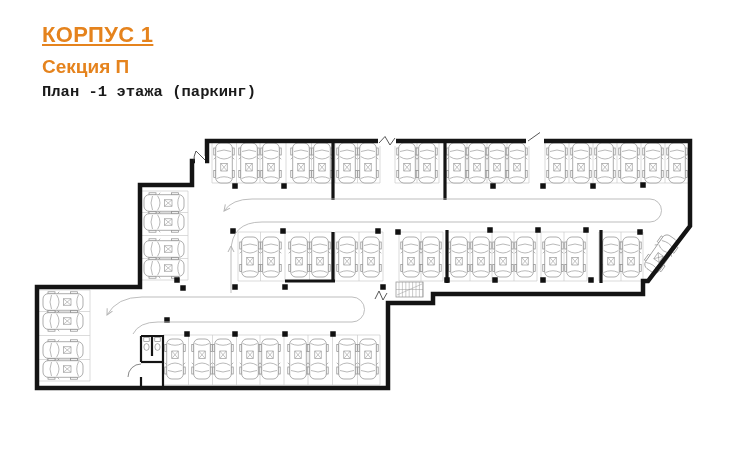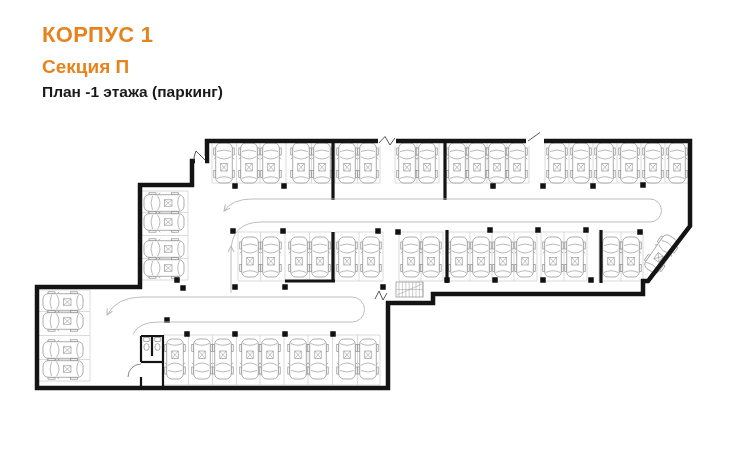--- a/index.html
+++ b/index.html
@@ -1,29 +1,29 @@
 <!DOCTYPE html>
 <html><head>
 <meta charset="utf-8">
 <style>
   html,body{margin:0;padding:0;background:#fff;}
   body{width:740px;height:472px;overflow:hidden;font-family:"Liberation Sans",sans-serif;}
   .page{position:relative;width:740px;height:472px;background:#fff;}
   header{position:absolute;left:42px;top:22px;z-index:2;}
   .t1{font-size:22px;font-weight:bold;letter-spacing:.3px;margin:0 0 6px 0;}
   .t2{font-size:19px;font-weight:bold;margin:0 0 5px 0;}
-  .t3{font-size:15.5px;font-weight:bold;color:#1a1a1a;margin:0;}
+  .t3{font-size:15.5px;font-weight:bold;color:#1a1a1a;margin:0;font-family:Liberation Mono, monospace;}
   svg.plan{position:absolute;left:0;top:0;width:740px;height:472px;}
 </style>
 </head>
 <body>
 
 <div class="page">
   <header>
-    <div class="t1" style="color: rgb(229, 131, 29);">КОРПУС 1</div>
+    <div class="t1" style="color: rgb(229, 131, 29); text-decoration: underline;">КОРПУС 1</div>
     <div class="t2" style="color: rgb(229, 131, 29); margin-top: 8px;">Секция П</div>
     <div class="t3" style="color: rgb(26, 26, 26);">План -1 этажа (паркинг)</div>
   </header>
   <svg class="plan" id="plan" viewBox="0 0 740 472" aria-label="parking floor plan">
       <g>
         <line x1="212" y1="141" x2="334" y2="141" stroke="#cccccc" stroke-width="0.7"></line>
         <line x1="212" y1="183" x2="334" y2="183" stroke="#cccccc" stroke-width="0.7"></line>
         <line x1="212" y1="141" x2="212" y2="183" stroke="#cccccc" stroke-width="0.7"></line>
         <line x1="236.5" y1="141" x2="236.5" y2="183" stroke="#cccccc" stroke-width="0.7"></line>
         <line x1="260" y1="141" x2="260" y2="183" stroke="#cccccc" stroke-width="0.7"></line>

